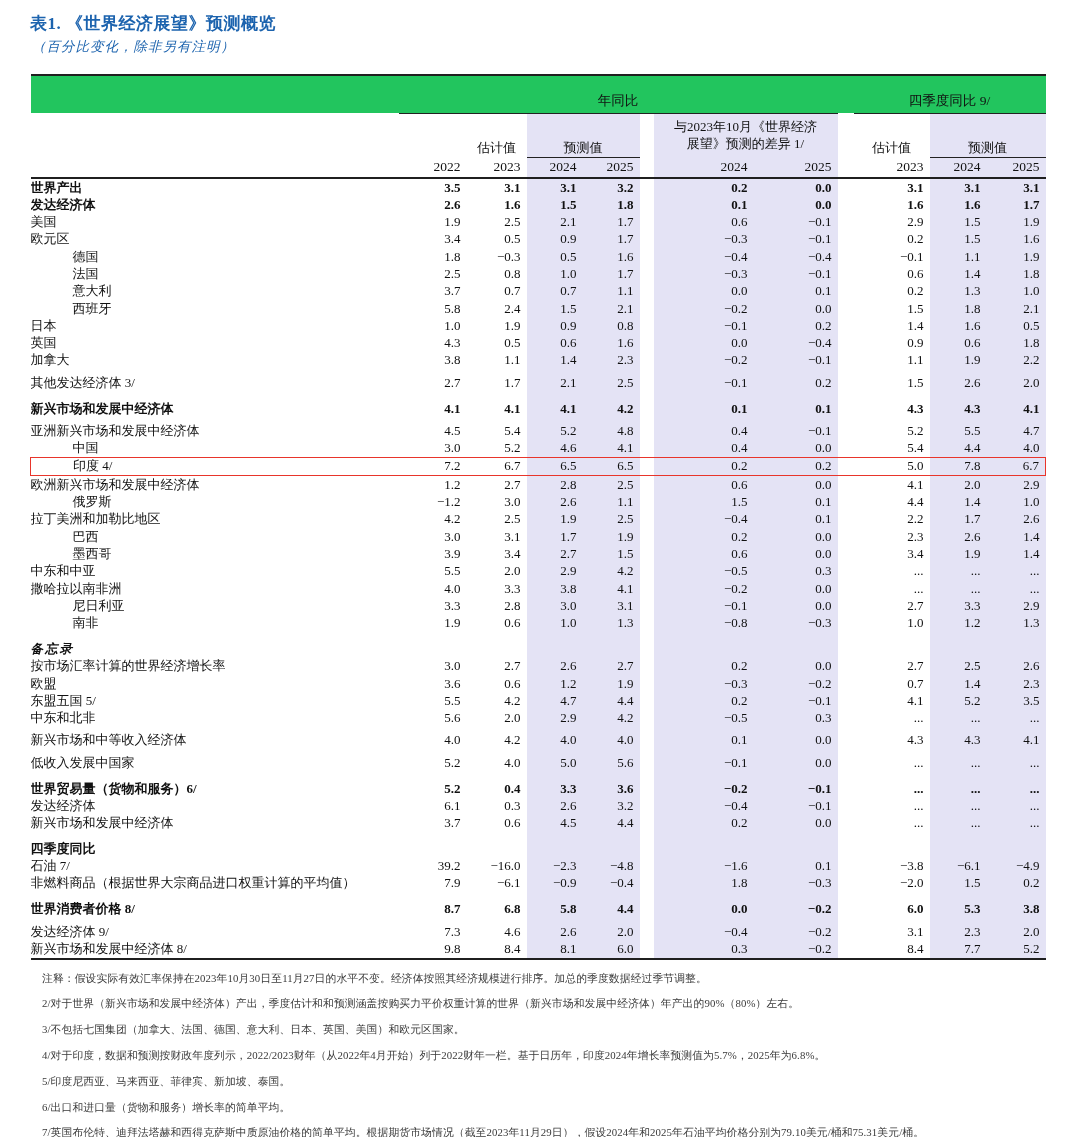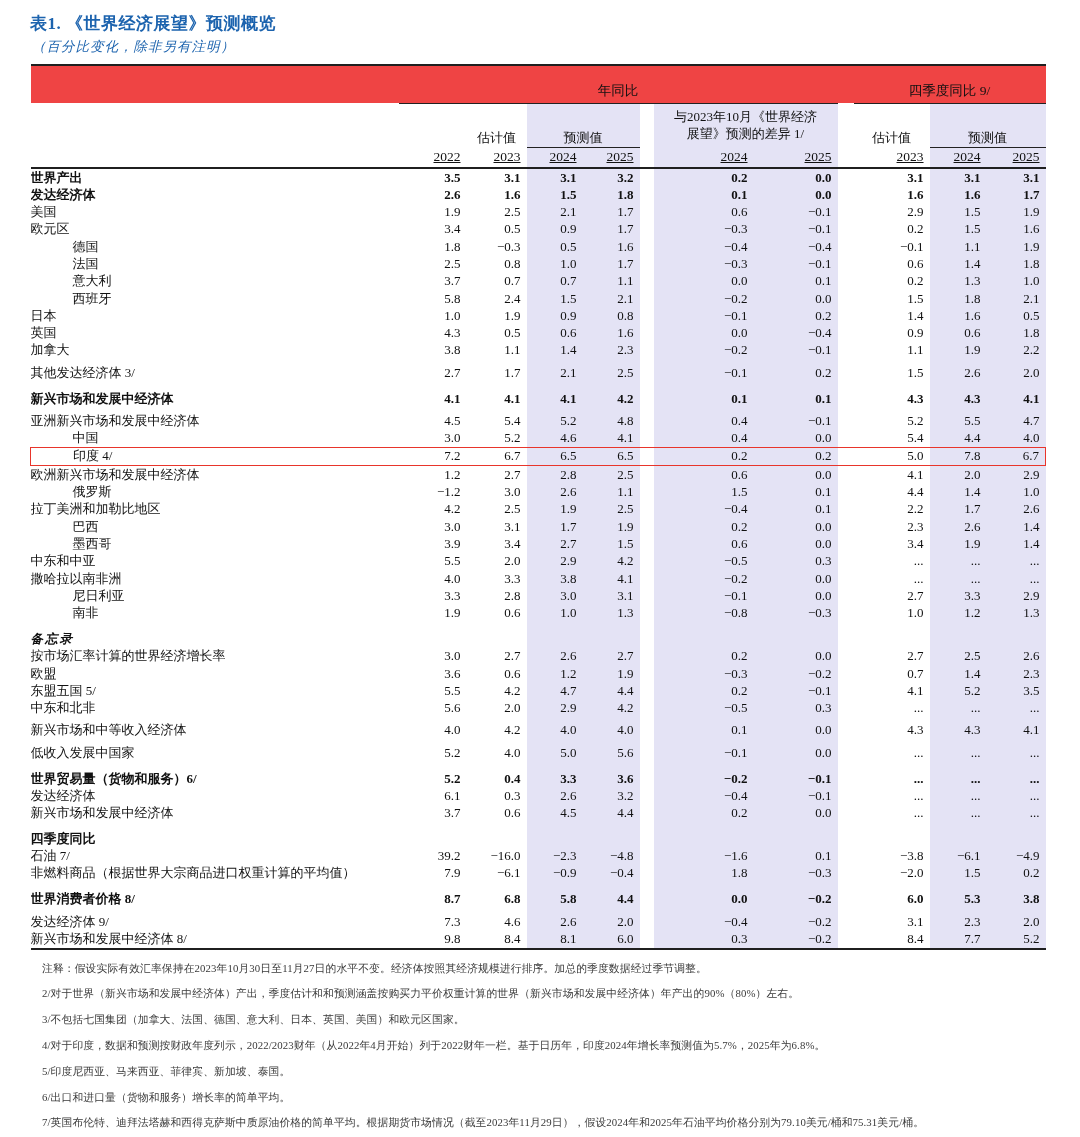--- a/index.html
+++ b/index.html
@@ -17,39 +17,39 @@
   }
   .page{padding:12px 30px 0 30px;}
   .doc-title{
     font-size:21px;font-weight:bold;letter-spacing:.5px;
     margin:2px 0 26px 0;
   }
   .tbl-title{
     color:var(--blue);font-size:17px;font-weight:bold;margin:0 0 3px 0;letter-spacing:.5px;
   }
   .tbl-sub{
-    color:var(--blue);font-size:13.5px;font-style:italic;margin:0 0 8px 2px;letter-spacing:1px;
+    color:var(--blue);font-size:13.5px;font-style:italic;margin:0 0 18px 2px;letter-spacing:1px;
   }
   table{
     border-collapse:collapse;table-layout:fixed;width:1015px;
     border-bottom:2px solid var(--rule);
   }
   col.shade{background:var(--shade);}
   td{padding:0;vertical-align:bottom;font-size:13px;line-height:14px;
      overflow:hidden;white-space:nowrap;}
   
-  thead tr.grp-row td{border-top:2px solid var(--rule);background:#ef4444;height:38px;
+  thead tr.grp-row td{border-top:2px solid var(--rule);background:#22c55e;height:38px;
       text-align:center;vertical-align:middle;font-size:13.5px;padding-top:14px;}
   thead td.grp{border-bottom:1px solid #222;}
   thead tr.lbl-row td{height:44px;}
   thead td.est{text-align:center;padding-bottom:2px;font-size:13px;}
   thead td.fct{text-align:center;border-bottom:1px solid #222;padding-bottom:2px;font-size:13px;}
   thead td.diffh{text-align:center;font-size:13px;line-height:17px;vertical-align:middle;padding-bottom:1px;}
   thead tr.yrs-row td{height:21px;border-bottom:2px solid var(--rule);
-      text-align:right;padding:0 6px 3px 0;font-size:13.5px;text-decoration:underline;}
+      text-align:right;padding:0 6px 3px 0;font-size:13.5px;}
   
   tbody td{padding-top:1.5px;padding-bottom:1.8px;}
   tbody td.lbl{text-align:left;}
   tbody td.num{text-align:right;padding-right:6px;}
   tbody tr.indent td.lbl{padding-left:42px;}
   tbody tr.bold td{font-weight:bold;}
   tbody tr.memo td.lbl{font-weight:bold;font-style:italic;letter-spacing:2px;font-size:12.5px;}
   tbody tr.gap-sm td{padding-top:6.5px;}
   tbody tr.gap-lg td{padding-top:10px;}
   tbody tr.highlight td{border-top:1.6px solid var(--red);border-bottom:1.6px solid var(--red);}

